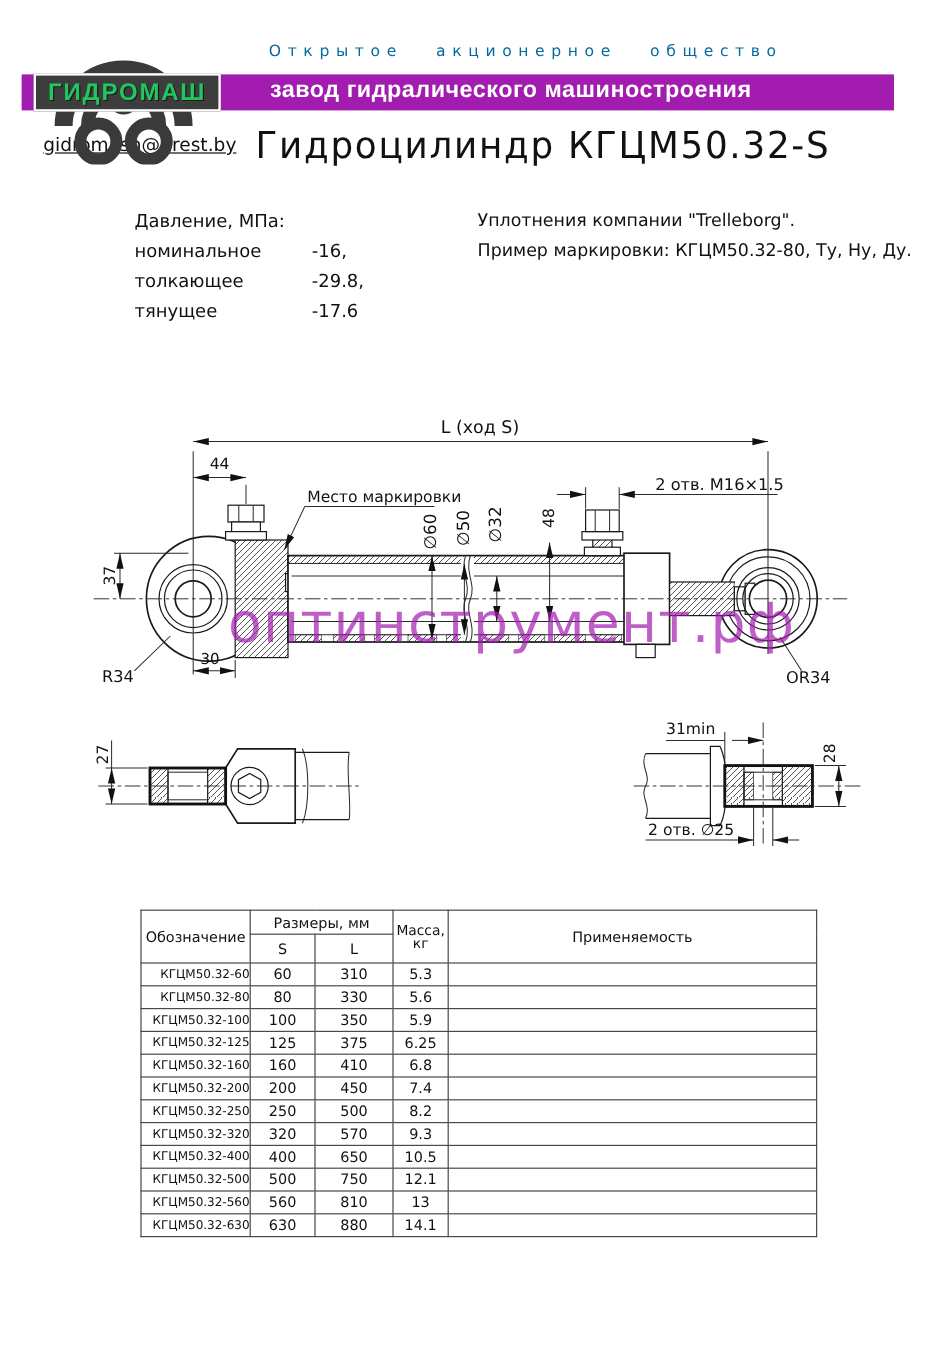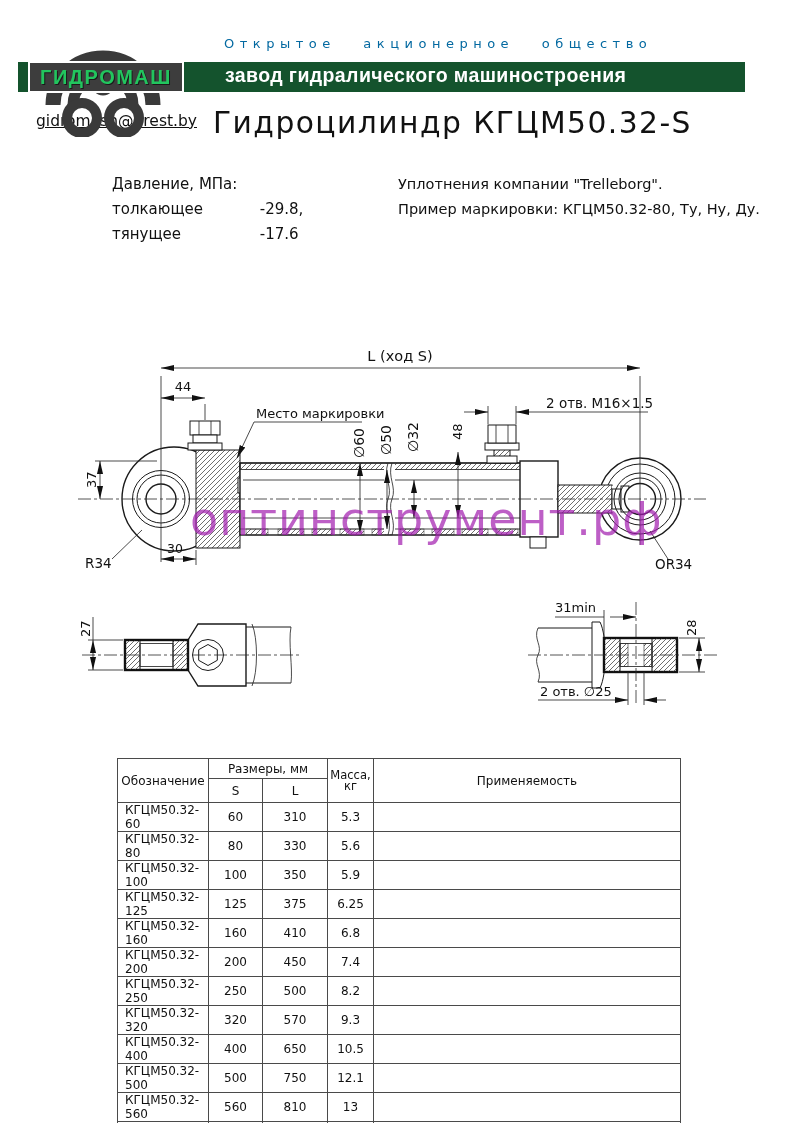--- a/index.html
+++ b/index.html
@@ -2,21 +2,21 @@
 <html><head>
 <meta charset="utf-8">
 <style>
   html,body{margin:0;padding:0;background:#fff}
   #page{position:relative;width:793px;height:1123px;background:#fff;overflow:hidden;
         font-family:"DejaVu Sans",sans-serif;color:#111}
 
   
   .org-line{position:absolute;left:224px;top:36px;font-size:13px;letter-spacing:5.5px;
             word-spacing:18px;color:#0369a1;white-space:nowrap}
-  .bar{position:absolute;left:18px;top:62px;width:727px;height:30px;background:#14532d}
+  .bar{position:absolute;left:18px;top:62px;width:727px;height:30px;background:#a21caf}
   .bar-text{position:absolute;left:207px;top:2px;font-size:19.5px;font-weight:bold;color:#fff;
             letter-spacing:.4px;font-family:"Liberation Sans",sans-serif;white-space:nowrap}
   .logo-svg{position:absolute;left:25px;top:25px;z-index:1}
   .logo-box{position:absolute;left:28px;top:61px;width:152px;height:28px;background:#3d3d3d;
             border:2px solid #fff;display:flex;align-items:center;justify-content:center;
             font-size:20px;font-weight:bold;color:#22c55e;letter-spacing:1.5px;z-index:2;
             font-family:"Liberation Sans",sans-serif;text-shadow:1px 1px 0 #1a1a1a}
   .email{position:absolute;left:36px;top:112px;font-size:15.5px;text-decoration:underline;color:#111}
   .title{position:absolute;left:213px;top:104px;font-size:31px;letter-spacing:1.5px;
          transform:scaleX(.96);transform-origin:left;white-space:nowrap}
@@ -39,21 +39,21 @@
   text.dt{font-family:"DejaVu Sans",sans-serif;fill:#111}
 
   
   .tablewrap{position:absolute;left:117px;top:758px}
   table{border-collapse:collapse;font-size:12px}
   th,td{border:1px solid #4a4a4a;font-weight:normal;text-align:center;padding:0;height:18px}
   thead tr:first-child th{height:19px}
   thead tr:nth-child(2) th{height:23px}
   .w-des{width:90px}.w-s{width:53px}.w-l{width:64px}.w-mass{width:45px}.w-app{width:306px}
   .mass-cell{line-height:11px;font-size:11.5px}
-  tbody td:first-child{text-align:left;padding-left:7px;font-size:12px}
+  tbody td:first-child{text-align:right;padding-left:7px;font-size:10px}
 </style>
 </head>
 <body>
 
 <div id="page">
 
   <svg class="logo-svg" width="180" height="112" viewBox="0 0 180 112">
     <path d="M28,80 A50,47 0 1 1 128,80" fill="none" stroke="#3a3a3a" stroke-width="15"></path>
     <path d="M48,80 A30,29 0 1 1 108,80" fill="none" stroke="#3a3a3a" stroke-width="11"></path>
     <circle cx="78" cy="58" r="9" fill="none" stroke="#3a3a3a" stroke-width="7"></circle>
@@ -63,20 +63,24 @@
   <div class="org-line">Открытое акционерное общество</div>
   <div class="bar">
     <div class="bar-text">завод гидралического машиностроения</div>
   </div>
   <div class="logo-box">ГИДРОМАШ</div>
   <a class="email">gidromash@brest.by</a>
   <h1 class="title" style="margin:0;font-weight:normal">Гидроцилиндр КГЦМ50.32-S</h1>
 
   <div class="specs">
     <div>Давление, МПа:</div>
+    <div>
+      <span class="spec-label">номинальное</span>
+      <span>-16,</span>
+    </div>
     <div>
       <span class="spec-label">толкающее</span>
       <span>-29.8,</span>
     </div>
     <div>
       <span class="spec-label">тянущее</span>
       <span>-17.6</span>
     </div>
   </div>
   <div class="notes">

